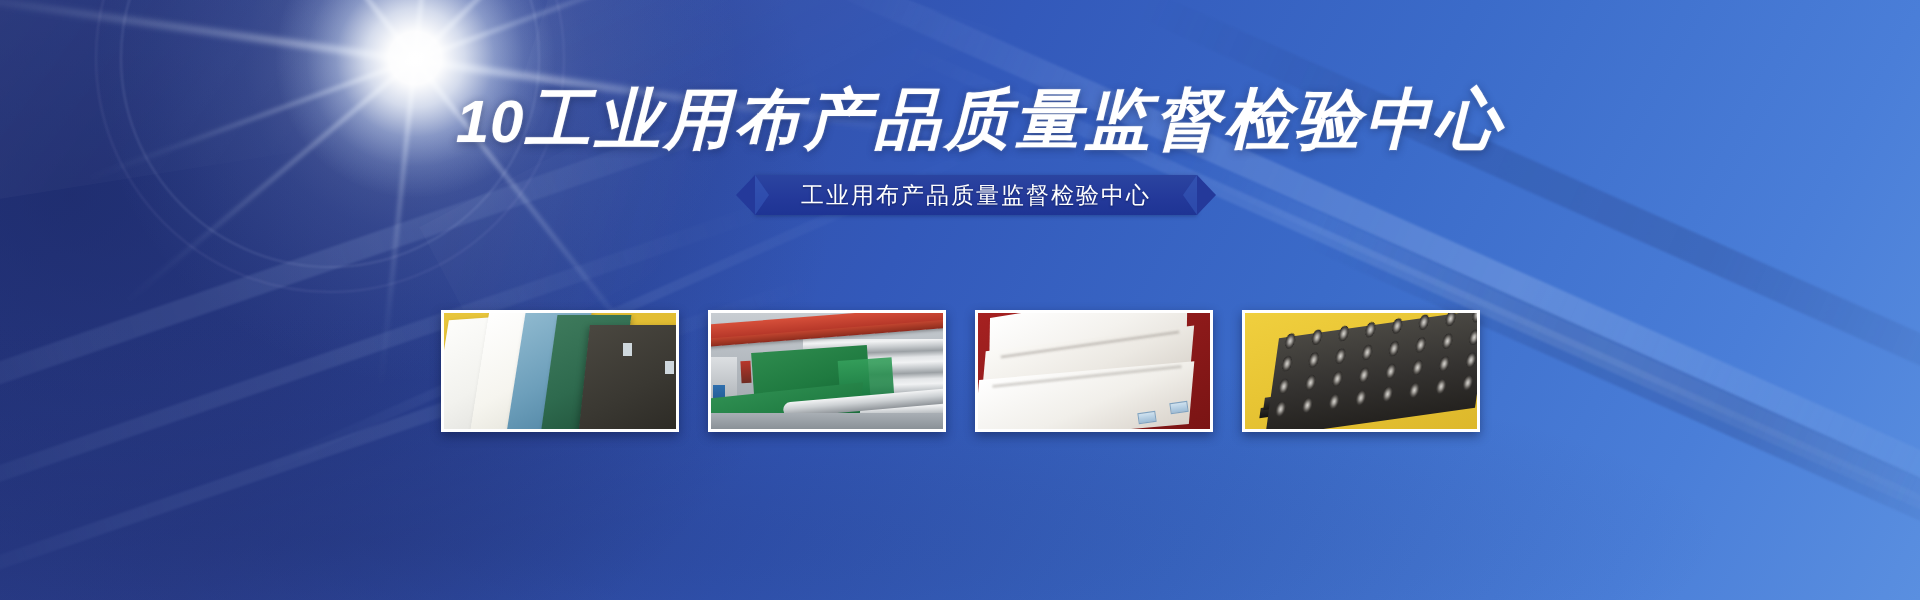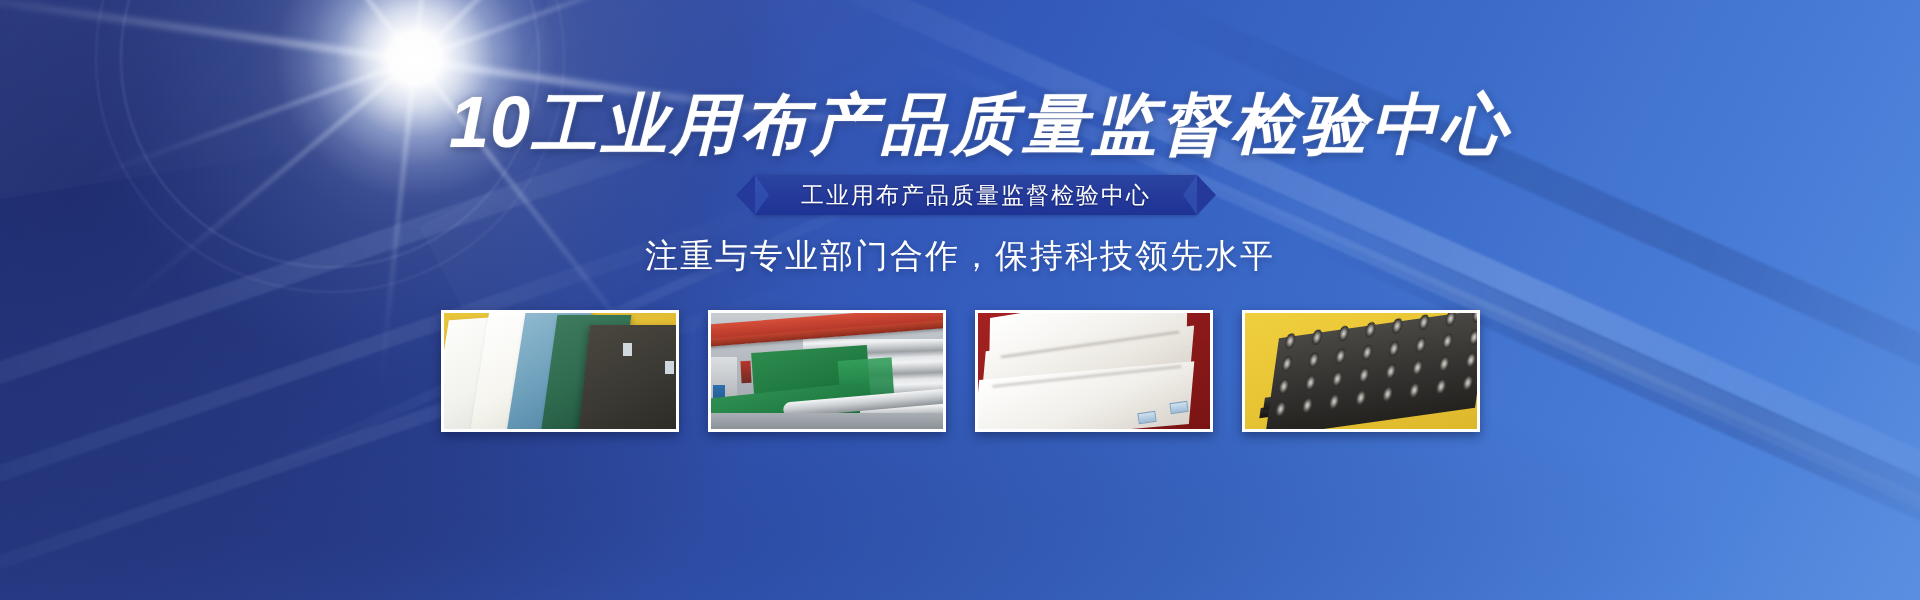--- a/index.html
+++ b/index.html
@@ -96,21 +96,21 @@
     font-size:66px;
     font-weight:bold;
     font-style:italic;
     color:#ffffff;
     letter-spacing:4px;
     line-height:1;
     white-space:nowrap;
     text-shadow:0 2px 8px rgba(14,26,72,.45), 0 0 2px rgba(255,255,255,.45);
   }
   .headline .num{
-    font-size:72px;
+    font-size:60px;
     letter-spacing:1px;
     margin-left:40px;
   }
 
   .ribbon-wrap{
     position:absolute;top:175px;left:16px;width:1920px;
     display:flex;justify-content:center;align-items:center;
   }
   .ribbon{
     position:relative;
@@ -365,21 +365,20 @@
     </div>
 
     <div class="ribbon-wrap">
       <div class="ribbon">
         <span class="ribbon-notch-l"></span>
         <span class="ribbon-notch-r"></span>
         <span class="ribbon-text">工业用布产品质量监督检验中心</span>
       </div>
     </div>
 
-    <div class="tagline">注重与专业部门合作，保持科技领先水平</div>
 
     <div class="photos">
 
       <div class="photo">
         <div class="photo-inner p1">
           <div class="sheet s-white"></div>
           <div class="sheet s-cream"></div>
           <div class="sheet s-blue"></div>
           <div class="sheet s-green"></div>
           <div class="sheet s-black"></div>

